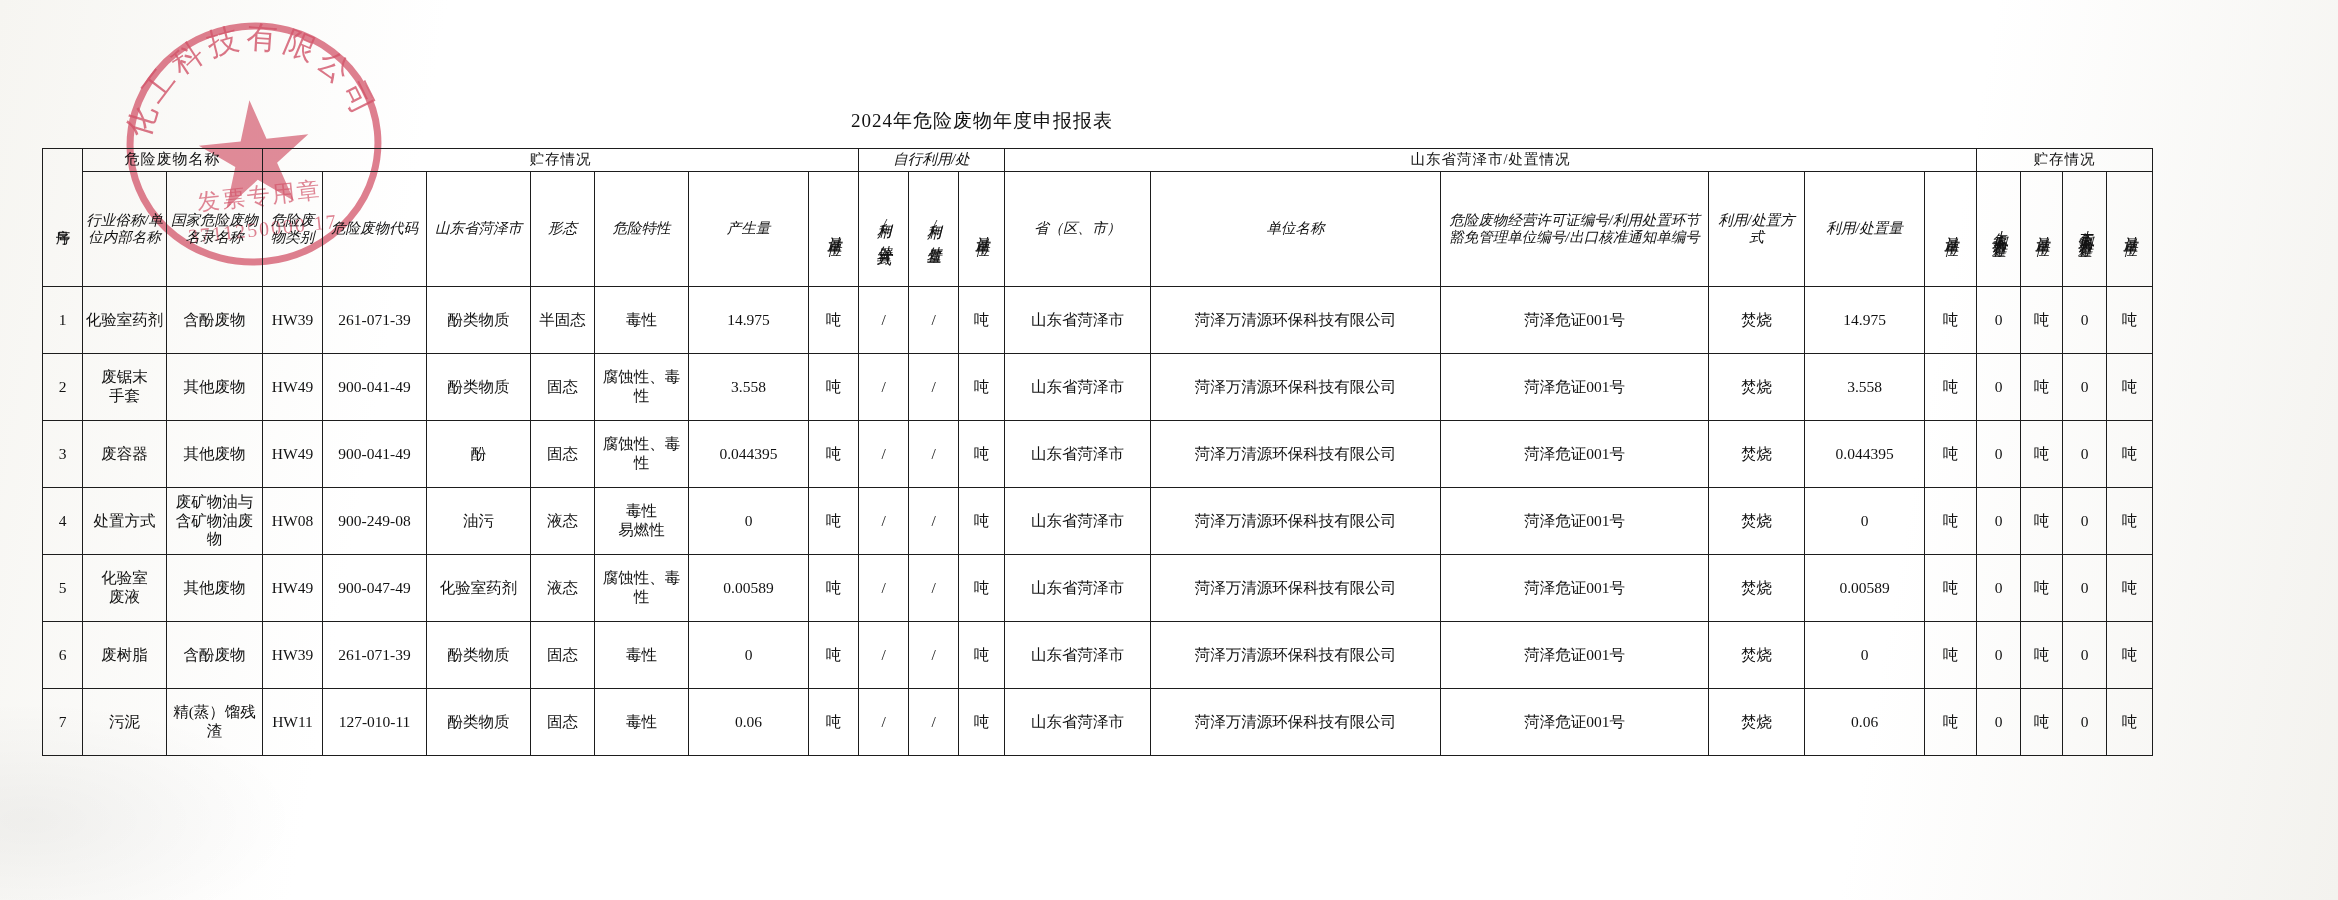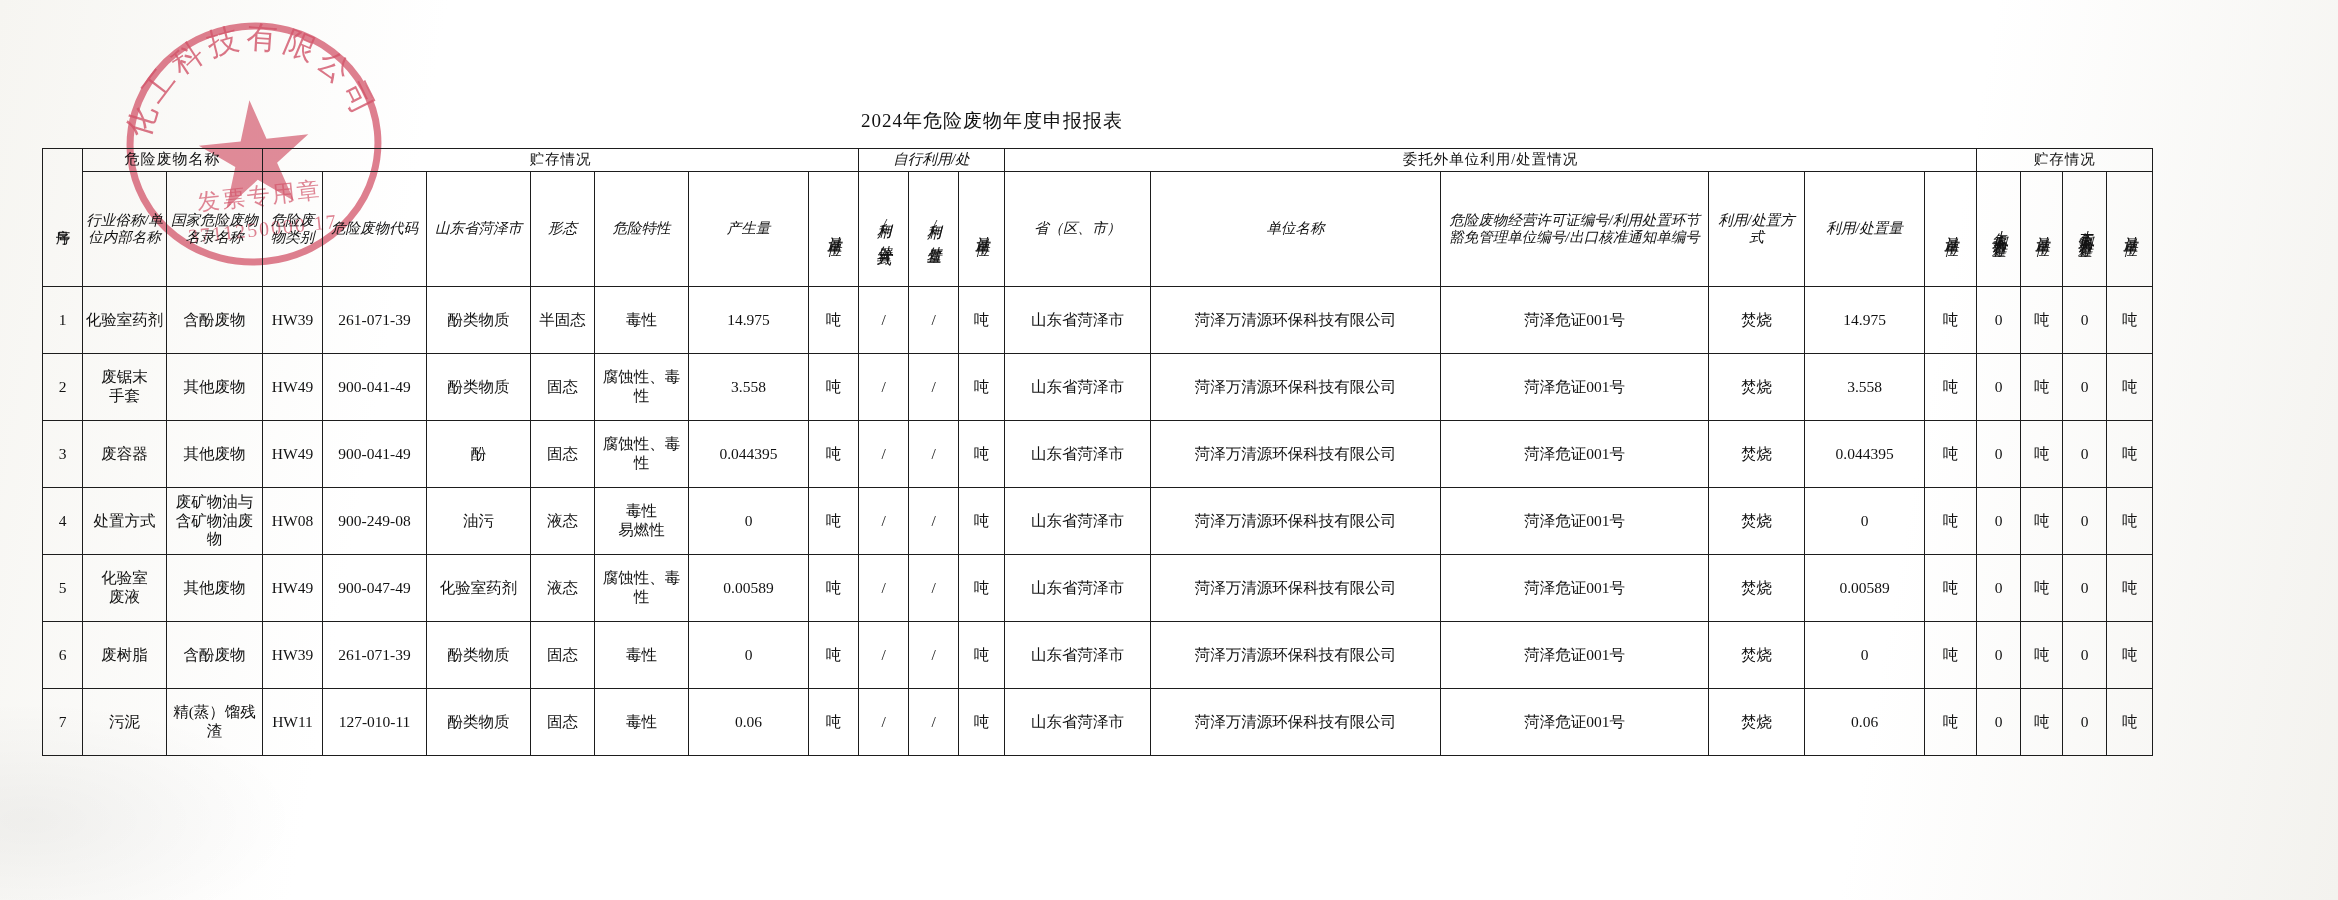--- a/index.html
+++ b/index.html
@@ -33,21 +33,20 @@
 
   .doc-title {
     position: absolute;
     top: 108px;
     left: 0;
     width: 1964px;
     text-align: center;
     font-size: 19px;
     letter-spacing: 1px;
     color: #111;
-    margin-left: 10px;
   }
 
   .table-wrap {
     position: absolute;
     top: 148px;
     left: 42px;
     width: 2254px;
   }
 
   table.report {
@@ -173,21 +172,21 @@
       <thead>
         <tr>
           <td rowspan="3">
             <span class="vtext">序号</span>
           </td>
           <td colspan="2">
             <span class="grp">危险废物名称</span>
           </td>
           <td colspan="7" class="grp">贮存情况</td>
           <td colspan="3" class="h-small">自行利用/处</td>
-          <td colspan="6" class="grp">委托外单位利用/处置情况</td>
+          <td colspan="6" class="grp">山东省菏泽市/处置情况</td>
           <td colspan="4" class="grp">贮存情况</td>
         </tr>
         <tr>
           <td rowspan="2" class="h-small" style="height:110px">行业俗称/单位内部名称</td>
           <td rowspan="2" class="h-small">国家危险废物名录名称</td>
           <td rowspan="2" class="h-small">危险废物类别</td>
           <td rowspan="2" class="h-small">危险废物代码</td>
           <td rowspan="2" class="h-small">山东省菏泽市</td>
           <td rowspan="2" class="h-small">形态</td>
           <td rowspan="2" class="h-small">危险特性</td>

